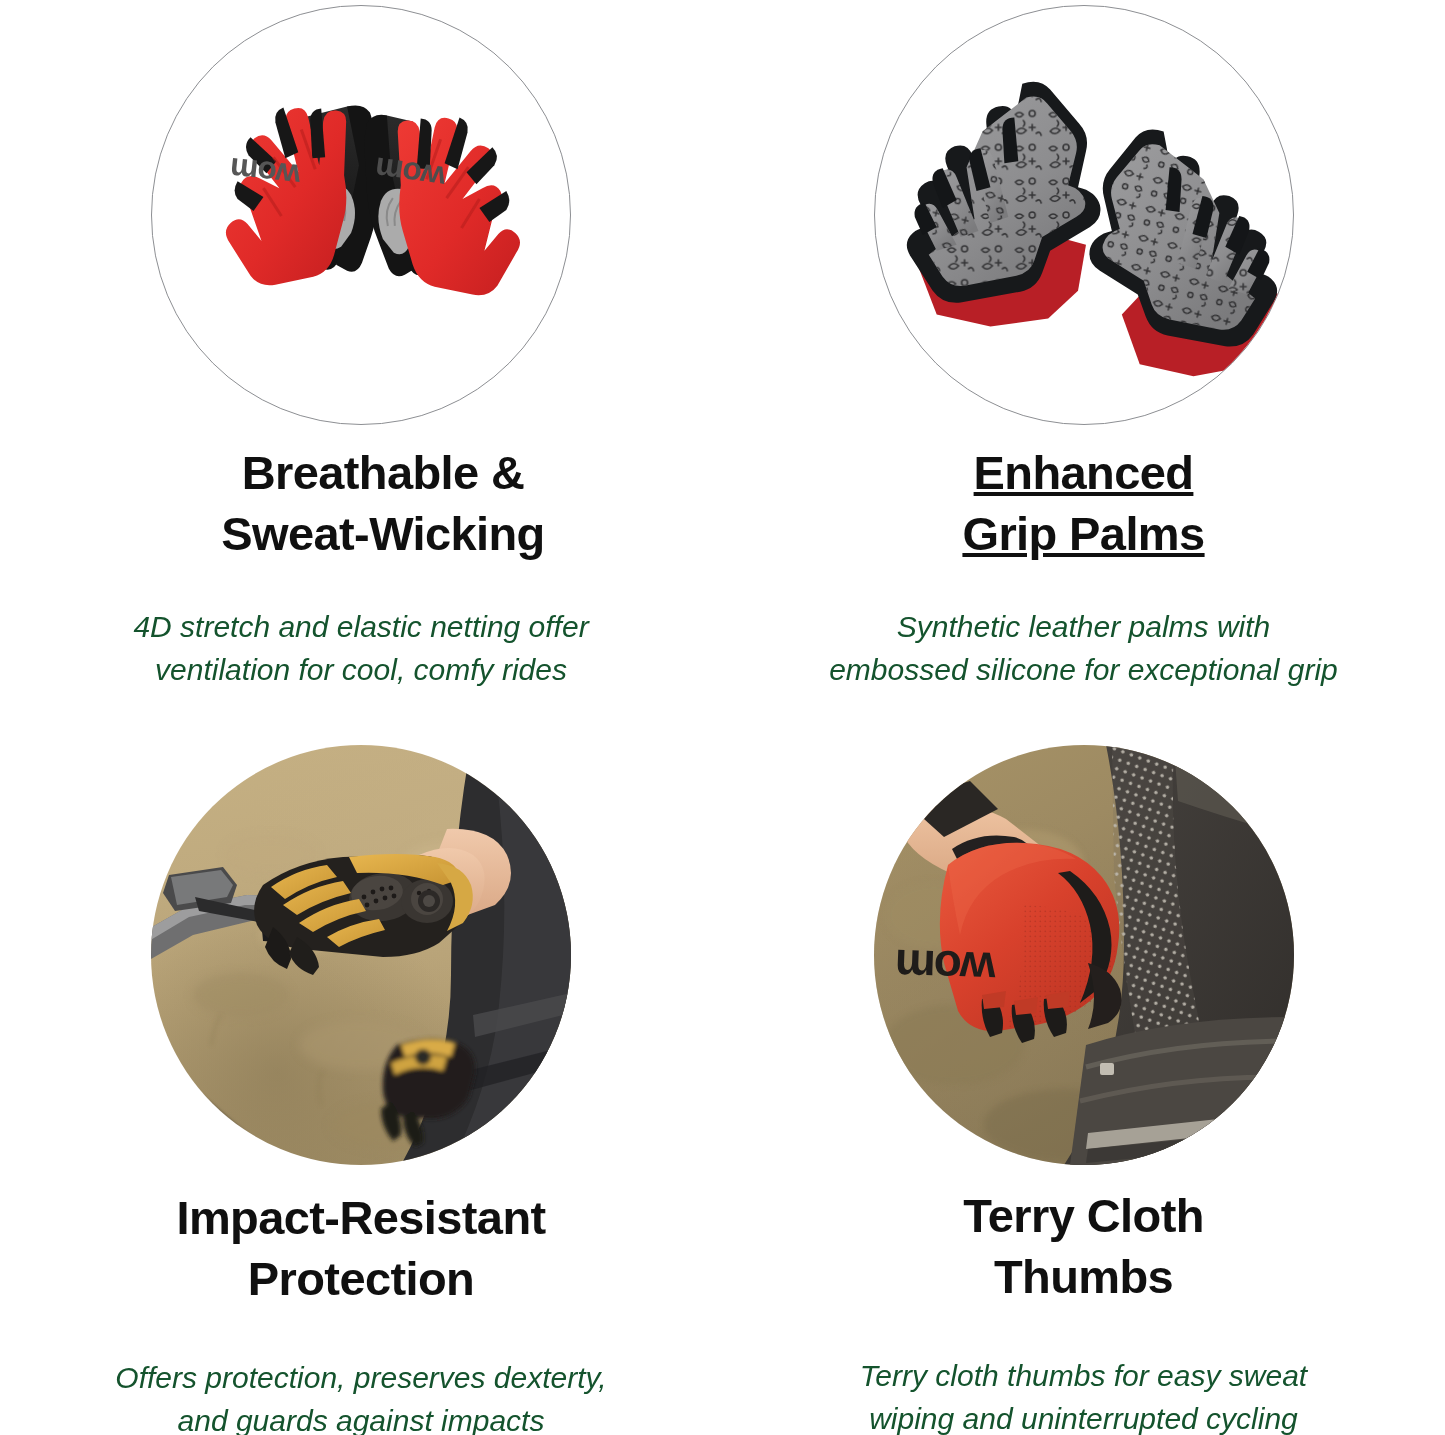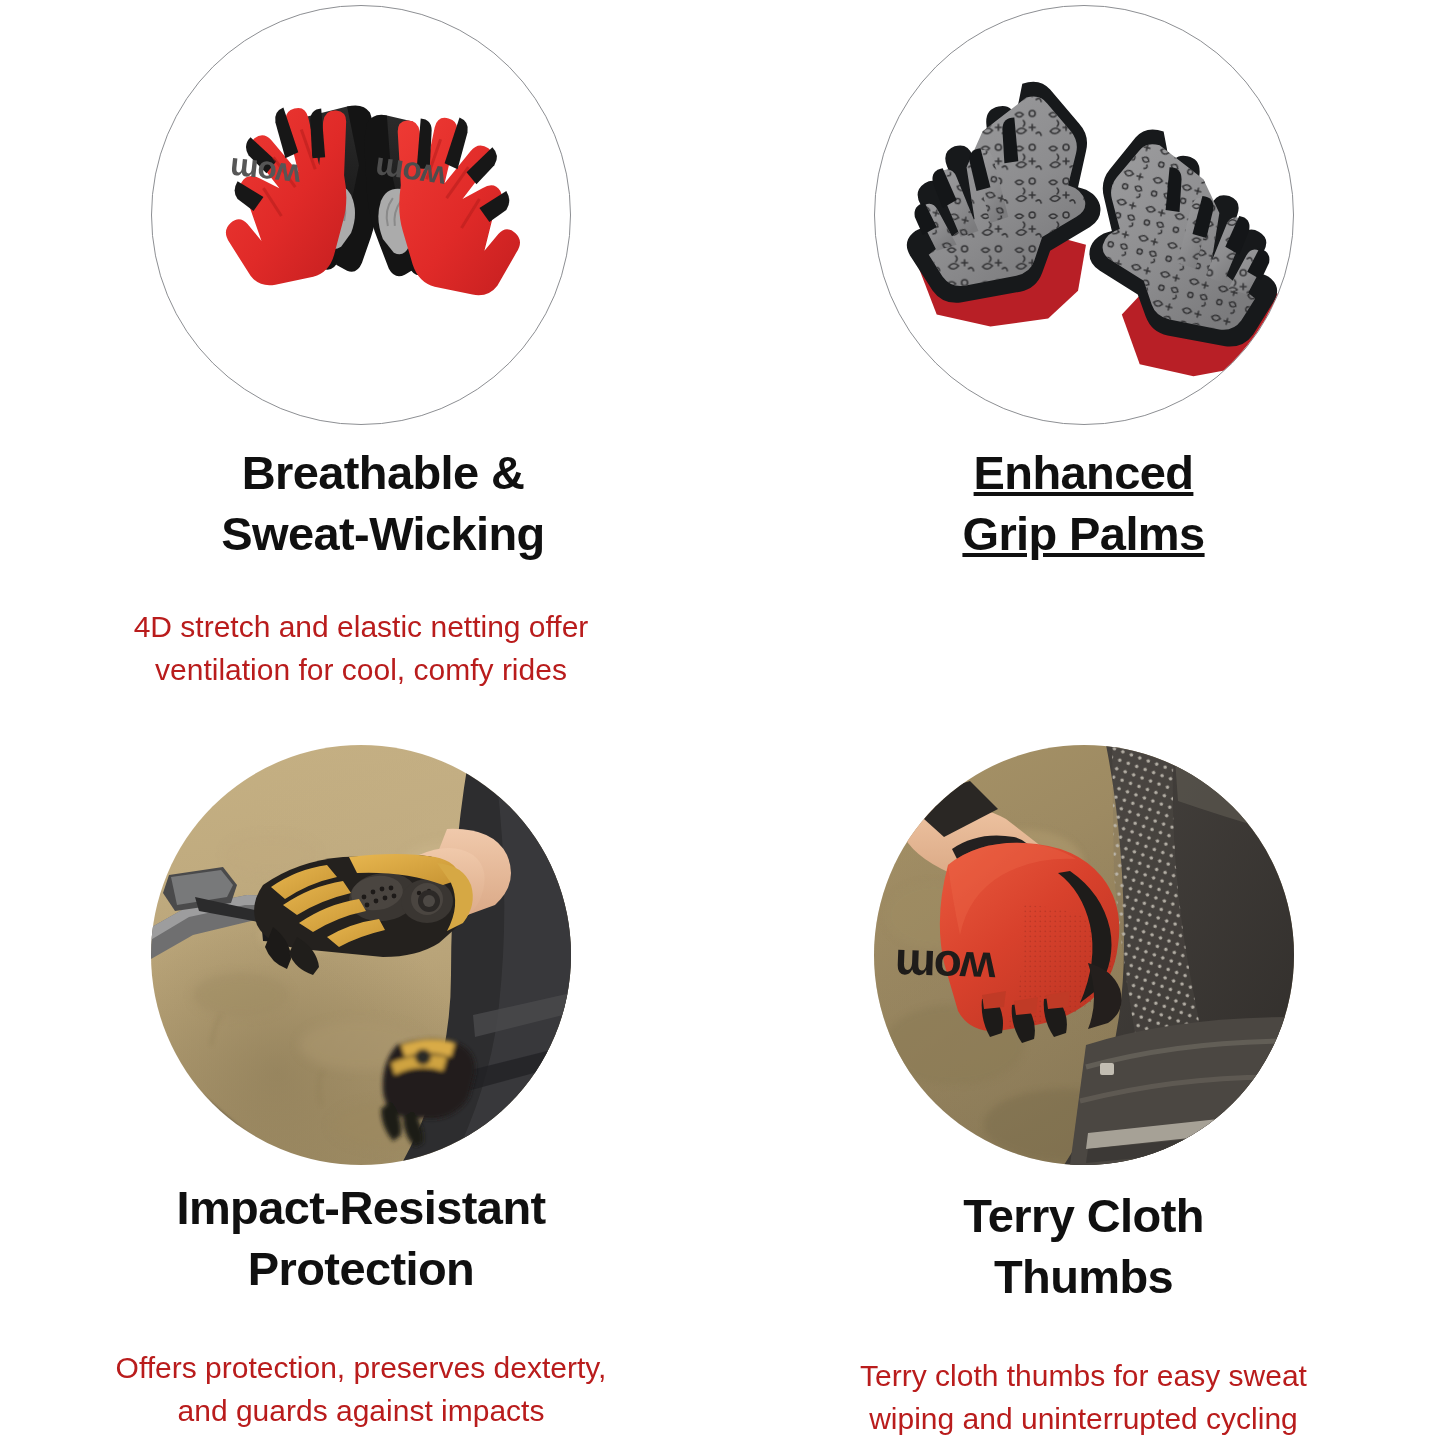--- a/index.html
+++ b/index.html
@@ -57,30 +57,31 @@
     font-size: 47px;
     font-weight: 800;
     line-height: 1.30;
     color: #101010;
     text-align: center;
     letter-spacing: -0.6px;
     white-space: pre-line;
   }
   .card-tl .feature-title { margin-top: 17px; margin-left: 44px; }
   .card-tr .feature-title { margin-top: 17px; text-decoration: underline; }
-  .card-bl .feature-title { margin-top: 12px; }
+  .card-bl .feature-title { margin-top: 22px; }
   .card-br .feature-title { margin-top: 20px; }
 
   .feature-desc {
     font-size: 30px;
     font-weight: 400;
     line-height: 1.42;
-    color: #b91c1c;
+    color: #14532d;
     text-align: center;
     white-space: pre-line;
+    font-style: italic;
   }
   .card-tl .feature-desc { margin-top: 42px; }
   .card-tr .feature-desc { margin-top: 42px; }
   .card-bl .feature-desc { margin-top: 48px; }
   .card-br .feature-desc { margin-top: 48px; }
 
   
   
   
   .gloves-red, .gloves-grey { position: absolute; inset: 0; }
@@ -295,20 +296,22 @@
           <path d="M174 186 q12 2 10 14 l-8 17 -14 -8 z" fill="#141618"></path>
           <path d="M154 153 q12 2 10 14 l-10 25 -14 -8 z" fill="#141618"></path>
           <path d="M117 133 q12 1 11 13 l-7 29 -14 -4 z" fill="#141618"></path>
           <path d="M84 104 q12 0 12 12 l-2 33 -14 -2 z" fill="#141618"></path>
         </g>
       </svg>
     </div>
 
     <h2 class="feature-title">Enhanced
 Grip Palms</h2>
+    <p class="feature-desc">Synthetic leather palms with
+embossed silicone for exceptional grip</p>
   </div>
 
   <div class="feature-card card-bl">
 
     <div class="media-circle photo">
       <div class="photo-handlebar"></div>
       <svg viewBox="0 0 420 420" style="position:absolute;inset:0">
         <defs>
           <linearGradient id="skinG" x1="0" y1="0" x2="0" y2="1">
             <stop offset="0%" stop-color="#f0c9ab"></stop>

